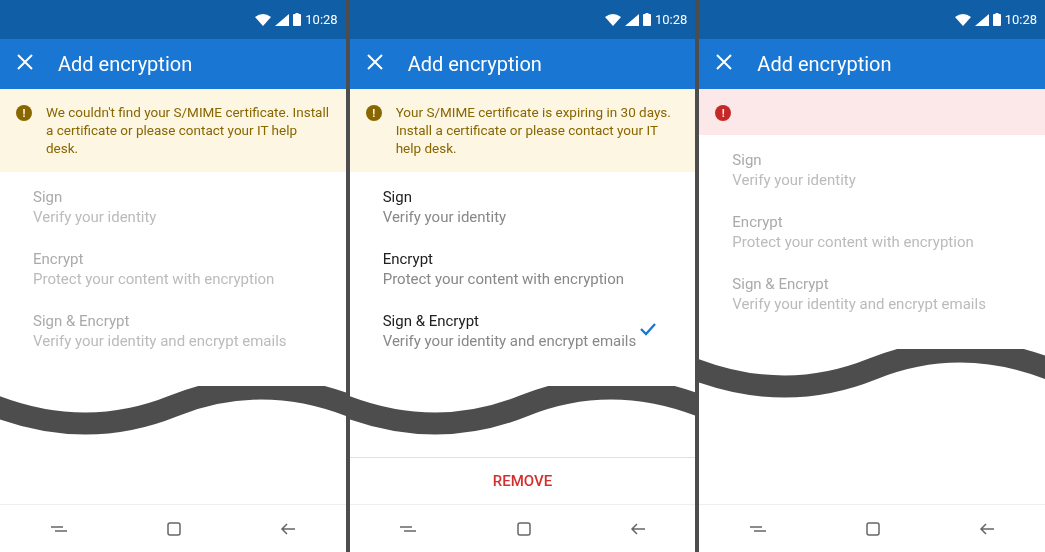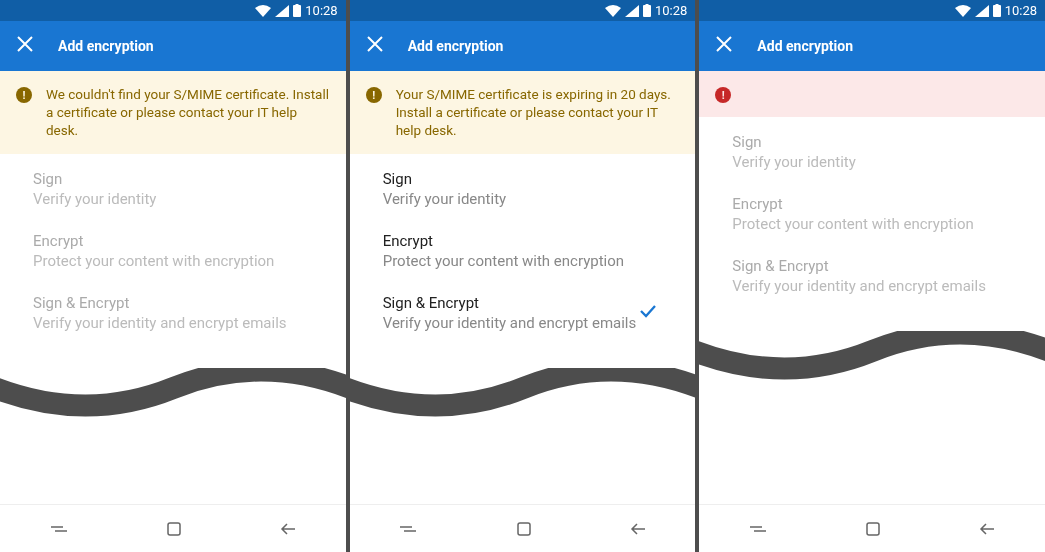--- a/index.html
+++ b/index.html
@@ -1,23 +1,23 @@
 <!DOCTYPE html>
 <html><head>
 <meta charset="utf-8">
 <style>
 * { box-sizing: border-box; margin: 0; padding: 0; }
 body { font-family: -apple-system, BlinkMacSystemFont, "Segoe UI", Roboto, sans-serif; background: #fff; }
 .container { display: flex; width: 1045px; height: 552px; background: #fff; }
 .sep { width: 4px; background: #4d4d4d; flex-shrink: 0; }
 .phone { flex: 1; display: flex; flex-direction: column; background: #fff; min-width: 0; position: relative; }
-.statusbar { height: 21px; background: #105ea6; display: flex; justify-content: flex-end; align-items: center; padding: 0 8px; color: #fff; font-size: 13px; gap: 4px; }
+.statusbar { height: 39px; background: #105ea6; display: flex; justify-content: flex-end; align-items: center; padding: 0 8px; color: #fff; font-size: 13px; gap: 4px; }
 .statusbar svg { display: block; }
 .appbar { height: 50px; background: #1976d2; display: flex; align-items: center; padding: 0 16px; color: #fff; gap: 24px; }
-.appbar-title { font-size: 14px; font-weight: 700; }
+.appbar-title { font-size: 20px; font-weight: 400; }
 .close-btn { cursor: pointer; }
 .banner { padding: 14px 16px; display: flex; gap: 14px; align-items: flex-start; font-size: 13.5px; line-height: 1.35; }
 .banner-warn { background: #fdf6e3; color: #886700; }
 .banner-error { background: #fce8e8; color: #c62828; }
 .banner-icon { width: 16px; height: 16px; margin-top: 2px; flex-shrink: 0; border-radius: 50%; display: flex; align-items: center; justify-content: center; }
 .banner-warn .banner-icon { background: #886700; color: #fdf6e3; }
 .banner-error .banner-icon { background: #c62828; color: #fce8e8; }
 .banner-icon span { font-size: 11px; font-weight: bold; line-height: 1; }
 .options { padding: 4px 0; }
 .option { padding: 12px 33px; display: flex; align-items: center; justify-content: space-between; cursor: pointer; }
@@ -134,21 +134,21 @@
         <svg width="18" height="18" viewBox="0 0 18 18">
             <path stroke="#fff" stroke-width="2" fill="none" d="M2 2 L16 16 M16 2 L2 16"></path>
           </svg>
       </span>
       <span class="appbar-title">Add encryption</span>
     </div>
     <div class="banner banner-warn">
       <div class="banner-icon">
           <span>!</span>
         </div>
-      <div>Your S/MIME certificate is expiring in 20 days. Install a certificate or please contact your IT help desk.</div>
+      <div>Your S/MIME certificate is expiring in 30 days. Install a certificate or please contact your IT help desk.</div>
     </div>
     <div class="options">
       <div class="option">
         <div class="option-text">
           <span class="option-title">Sign</span>
           <span class="option-sub">Verify your identity</span>
         </div>
       </div>
       <div class="option">
         <div class="option-text">
@@ -167,20 +167,23 @@
             </svg>
         </span>
       </div>
     </div>
     <div class="wave-wrap">
       <svg viewBox="0 0 347 60" preserveAspectRatio="none">
           <path fill="none" stroke="#4d4d4d" stroke-width="22" d="M-5 20 Q 87 55 174 20 T 352 20"></path>
         </svg>
     </div>
     <div class="spacer"></div>
+    <div class="remove-row">
+      <span>REMOVE</span>
+    </div>
     <div class="navbar">
       <span>
           <svg width="20" height="16" viewBox="0 0 20 16">
             <path stroke="#666" stroke-width="1.5" fill="none" d="M2 6 H14 M6 10 H18"></path>
           </svg>
         </span>
       <span>
           <svg width="16" height="16" viewBox="0 0 16 16">
             <rect x="2" y="2" width="12" height="12" rx="2" stroke="#666" stroke-width="1.5" fill="none"></rect>
           </svg>

